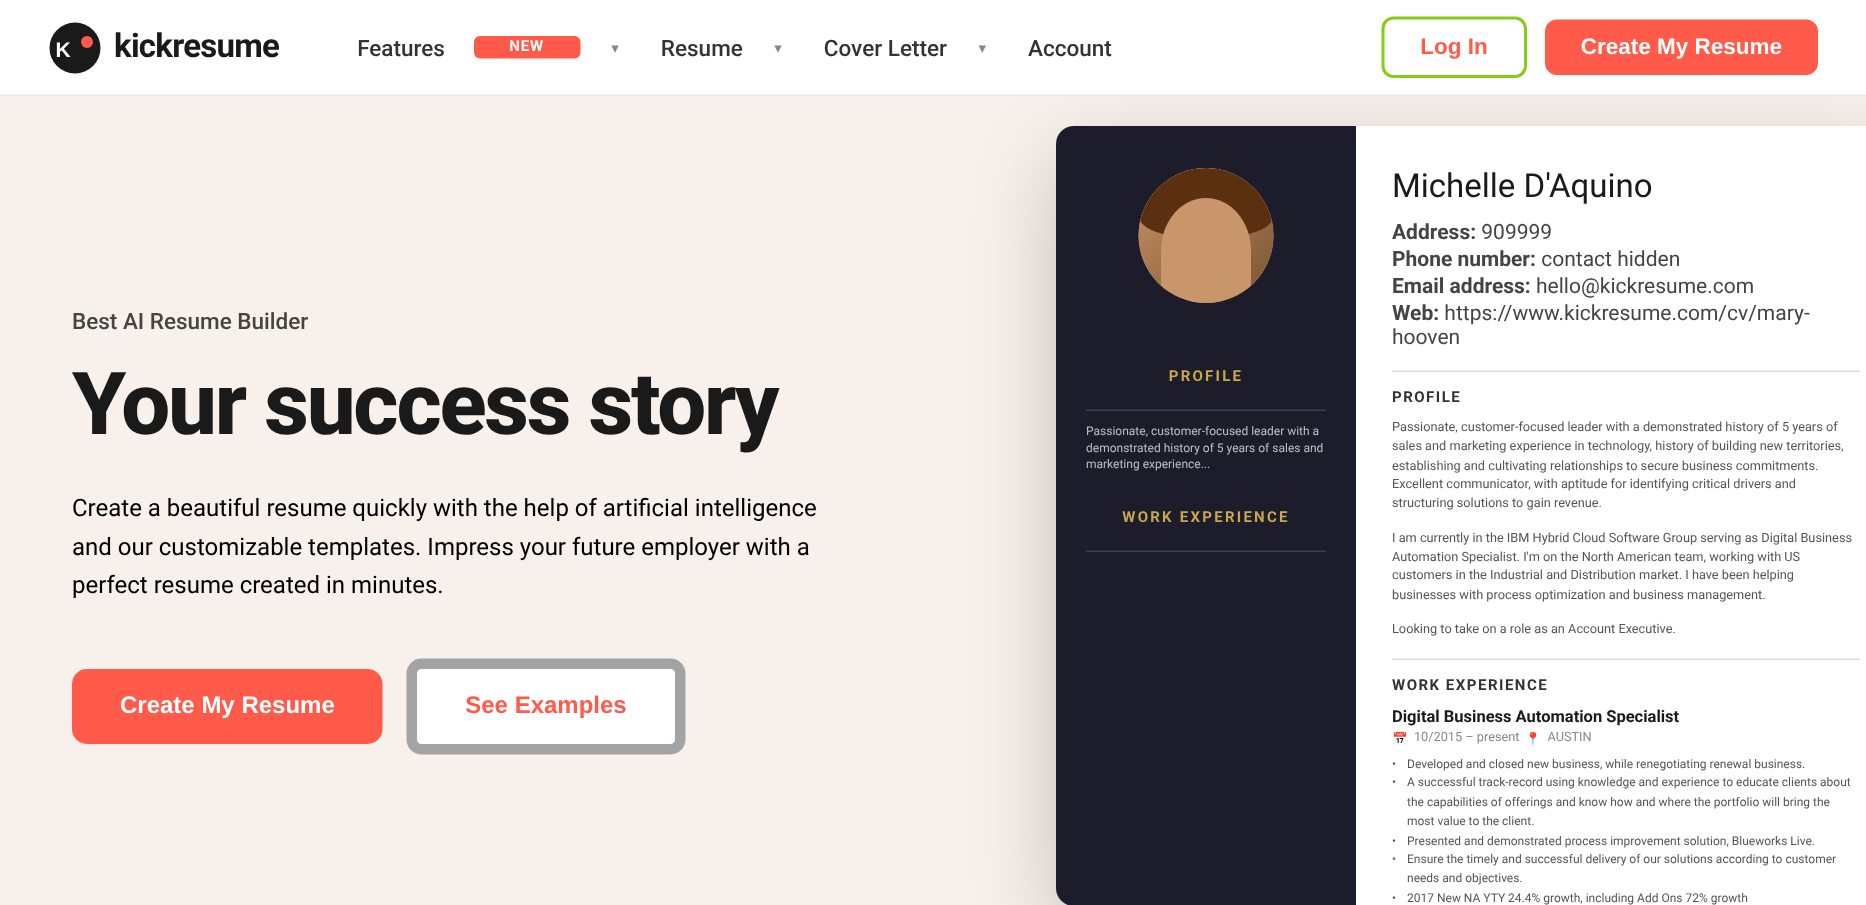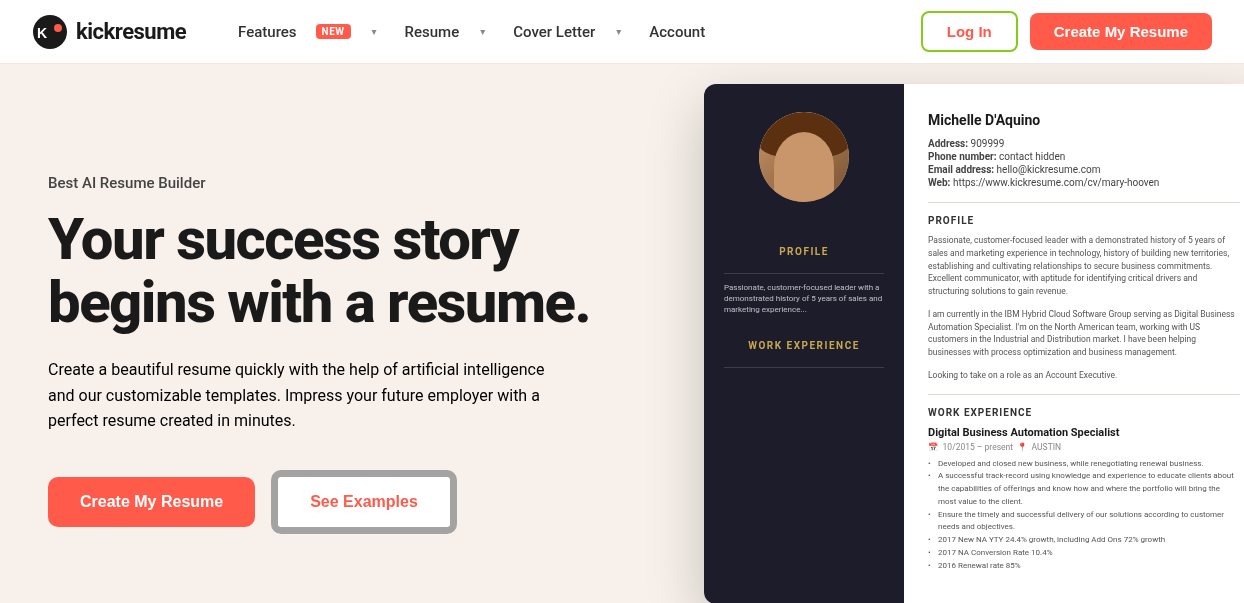--- a/index.html
+++ b/index.html
@@ -54,21 +54,21 @@
       color: #333;
       cursor: pointer;
       border-radius: 6px;
       white-space: nowrap;
     }
     .nav-badge {
       background: #ff5a4a;
       color: #fff;
       font-size: 10px;
       font-weight: 700;
-      padding: 2px 6px;
+      padding: 2px 24px;
       border-radius: 4px;
       letter-spacing: 0.5px;
     }
     .nav-chevron {
       font-size: 10px;
       color: #888;
       margin-left: 2px;
     }
     .nav-pricing {
       padding: 8px 12px;
@@ -249,33 +249,33 @@
     }
 
     
     .resume-right {
       flex: 1;
       background: #fff;
       padding: 28px 24px;
       overflow: hidden;
     }
     .resume-name {
-      font-size: 14px;
-      font-weight: 700;
+      font-size: 22px;
+      font-weight: 400;
       color: #1a1a1a;
       margin-bottom: 10px;
     }
     .resume-contact-row {
       display: flex;
       flex-direction: column;
       gap: 2px;
       margin-bottom: 14px;
     }
     .resume-contact-item {
-      font-size: 10px;
+      font-size: 14px;
       color: #444;
     }
     .resume-contact-label {
       font-weight: 700;
     }
     .resume-right-divider {
       width: 100%;
       height: 1px;
       background: #e0d8d0;
       margin: 12px 0;
@@ -355,21 +355,20 @@
     <button class="btn-login">Log In</button>
     <button class="btn-create-nav">Create My Resume</button>
   </div>
 </nav>
 
 <section class="hero">
   <div class="hero-content">
     <p class="hero-subtitle">Best AI Resume Builder</p>
     <h1 class="hero-title">
       <span>Your success story</span><br>
-      <span>begins with a resume.</span>
     </h1>
     <p class="hero-description">Create a beautiful resume quickly with the help of artificial intelligence and our customizable templates. Impress your future employer with a perfect resume created in minutes.</p>
     <div class="hero-buttons">
       <button class="btn-create-hero">Create My Resume</button>
       <button class="btn-examples">See Examples</button>
     </div>
   </div>
 
   <div class="resume-preview">
 
@@ -426,20 +425,21 @@
       <div class="resume-job-title">Digital Business Automation Specialist</div>
       <div class="resume-job-meta">
         <span>📅</span>
         <span>10/2015 – present</span>
         <span>📍</span>
         <span>AUSTIN</span>
       </div>
       <div>
         <div class="resume-bullet">Developed and closed new business, while renegotiating renewal business.</div>
         <div class="resume-bullet">A successful track-record using knowledge and experience to educate clients about the capabilities of offerings and know how and where the portfolio will bring the most value to the client.</div>
+        <div class="resume-bullet">Presented and demonstrated process improvement solution, Blueworks Live.</div>
         <div class="resume-bullet">Ensure the timely and successful delivery of our solutions according to customer needs and objectives.</div>
         <div class="resume-bullet">2017 New NA YTY 24.4% growth, including Add Ons 72% growth</div>
         <div class="resume-bullet">2017 NA Conversion Rate 10.4%</div>
         <div class="resume-bullet">2016 Renewal rate 85%</div>
 
       </div>
     </div>
   </div>
 </section>
 

